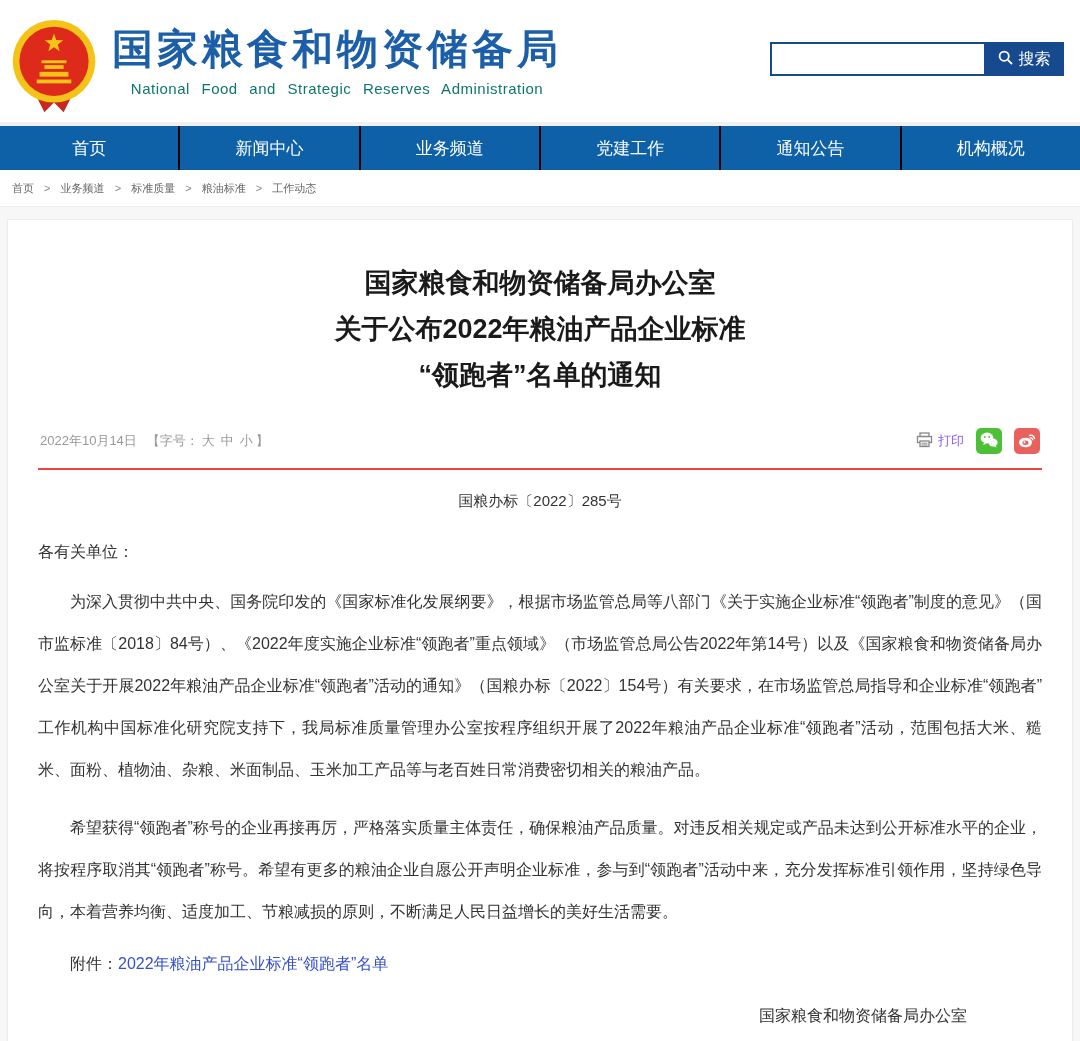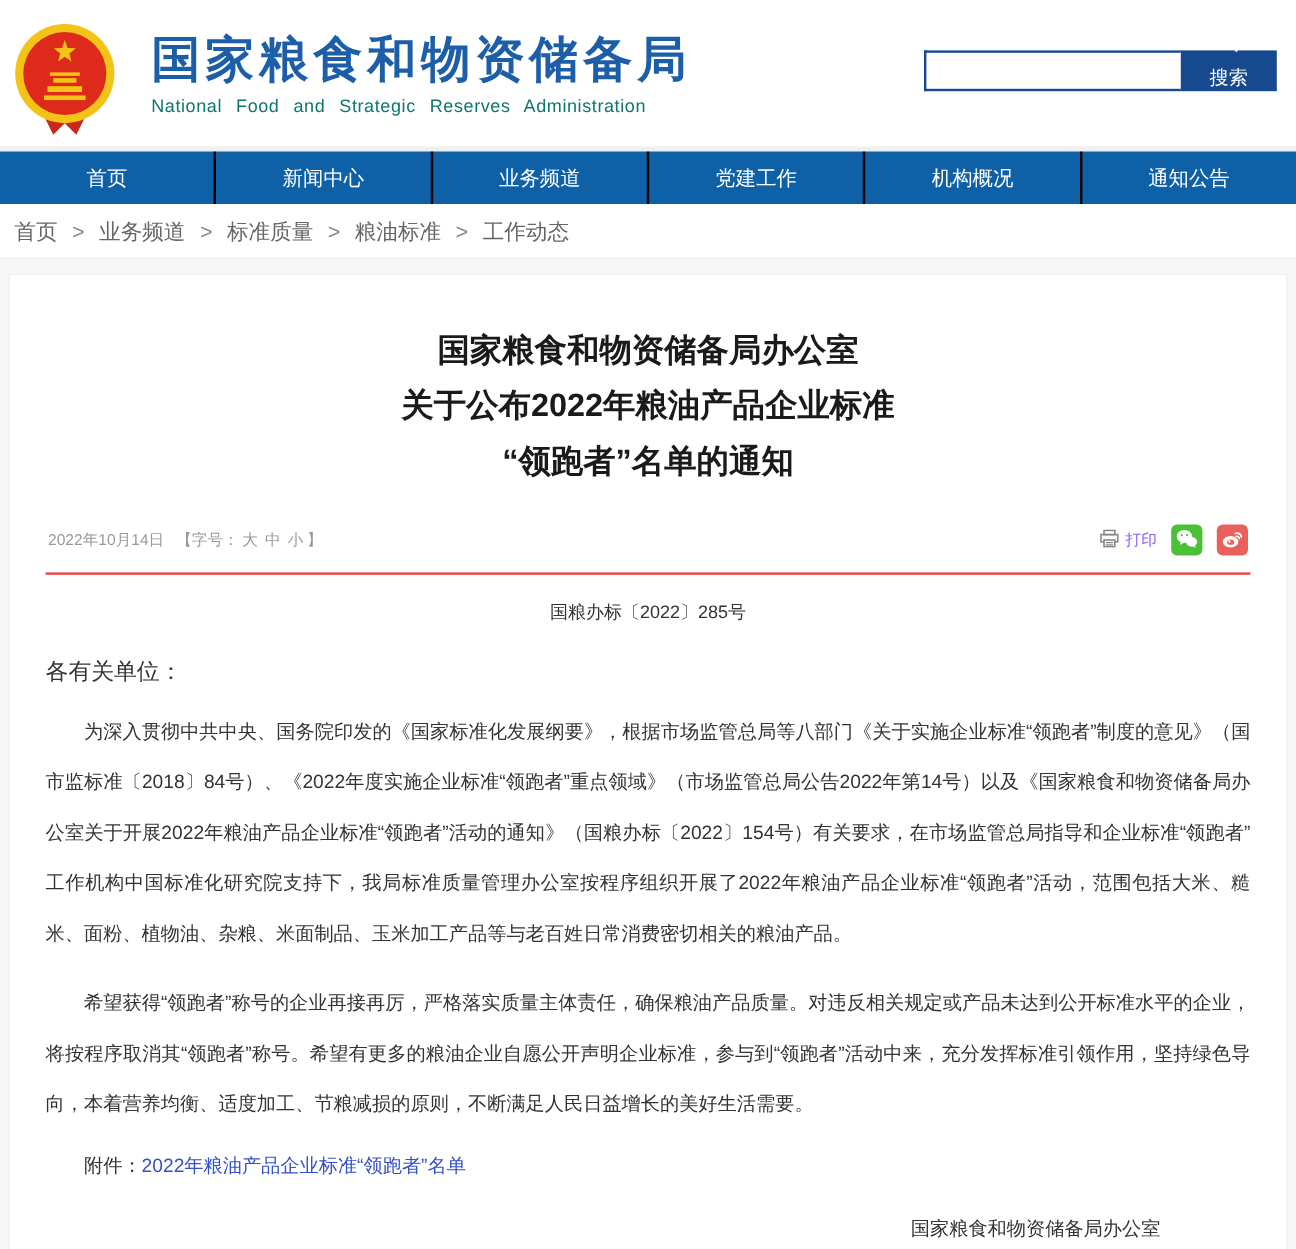--- a/index.html
+++ b/index.html
@@ -10,55 +10,55 @@
     color:#333;
   }
   
   .site-header {
     position:relative; height:126px; background:#fff;
     border-bottom:4px solid #f0f0f0;
     padding:18px 14px 0 10px;
   }
   .brand { display:flex; align-items:flex-start; }
   .emblem { width:88px; height:100px; flex:0 0 auto; }
-  .brand-text { margin-left:28px; padding-top:2px; }
+  .brand-text { margin-left:14px; padding-top:2px;text-align:center; }
   .site-title {
     font-size:41px; font-weight:bold; color:#1c5fa8;
     letter-spacing:4px; line-height:58px;
   }
   .site-subtitle {
     font-size:15px; color:#0f766e; letter-spacing:0.5px;
     word-spacing:7px; margin-top:2px;
   }
   .search-box {
     position:absolute; right:16px; top:42px;
     display:flex; height:34px;
   }
   .search-input {
     width:214px; height:34px; border:2px solid #17498f;
     border-right:none; outline:none; padding:0 8px;
     font-size:14px; background:#fff;
   }
   .search-btn {
     width:80px; height:34px; background:#17498f; color:#fff;
     border:none; font-size:16px; cursor:pointer;
-    display:flex; align-items:center; justify-content:flex-end; gap:6px;flex-direction:column;
+    display:flex; align-items:center; justify-content:center; gap:6px;
   }
   
   .main-nav {
     height:44px; background:#0f61a7; display:flex;
   }
   .nav-item {
     flex:1; display:flex; align-items:center; justify-content:center;
     color:#fff; font-size:17px; cursor:pointer;
   }
   .nav-item + .nav-item { border-left:2px solid #000000; }
   
   .breadcrumb {
-    background:#fff; padding:11px 12px 10px; font-size:18px; color:#666;
+    background:#fff; padding:11px 12px 10px; font-size:11px; color:#666;
     border-bottom:1px solid #ececec;
   }
   .crumb { cursor:pointer; }
   .crumb-sep { margin:0 7px; color:#888; }
   
   .content-card {
     background:#fff; margin:12px 7px 0; border:1px solid #ececec;
     padding:40px 30px 30px; min-height:800px;
   }
   .article-title {
@@ -74,21 +74,21 @@
   .meta-left { display:flex; align-items:center; gap:10px; }
   .font-size-ctl { color:#999; }
   .fs-option { cursor:pointer; margin:0 3px; }
   .meta-right { display:flex; align-items:center; gap:12px; }
   .print-link { display:flex; align-items:center; gap:5px; color:#8b5cf6; cursor:pointer; font-size:13px; }
   .share-icon { width:26px; height:26px; border-radius:5px; display:flex; align-items:center; justify-content:center; cursor:pointer; }
   .share-wechat { background:#4dc136; }
   .share-weibo  { background:#e9615c; }
   
   .doc-number { text-align:center; font-size:15px; color:#333; margin:22px 0 26px; }
-  .salutation { font-size:19px; line-height:30px; margin-bottom:14px; }
+  .salutation { font-size:16px; line-height:30px; margin-bottom:14px; }
   .doc-para {
     font-size:16px; line-height:42px; text-indent:2em;
     text-align:justify; margin-bottom:16px; color:#333;
   }
   .attach-line { font-size:16px; line-height:30px; text-indent:2em; margin:6px 0 20px; }
   .attach-link { color:#3650c8; cursor:pointer; text-decoration:none; }
   .sign-block { text-align:right; margin:10px 75px 0 0; }
   .sign-inner { display:inline-block; text-align:center; }
   .sign-org  { font-size:16px; line-height:34px; }
   .sign-date { font-size:16px; line-height:34px; }
@@ -127,22 +127,22 @@
       <span>搜索</span>
     </button>
   </div>
 </header>
 
 <nav class="main-nav">
   <div class="nav-item">首页</div>
   <div class="nav-item">新闻中心</div>
   <div class="nav-item">业务频道</div>
   <div class="nav-item">党建工作</div>
+  <div class="nav-item">通知公告</div>
   <div class="nav-item">机构概况</div>
-  <div class="nav-item">通知公告</div>
 </nav>
 
 <div class="breadcrumb">
   <span class="crumb">首页</span>
   <span class="crumb-sep">&gt;</span>
   <span class="crumb">业务频道</span>
   <span class="crumb-sep">&gt;</span>
   <span class="crumb">标准质量</span>
   <span class="crumb-sep">&gt;</span>
   <span class="crumb">粮油标准</span>

